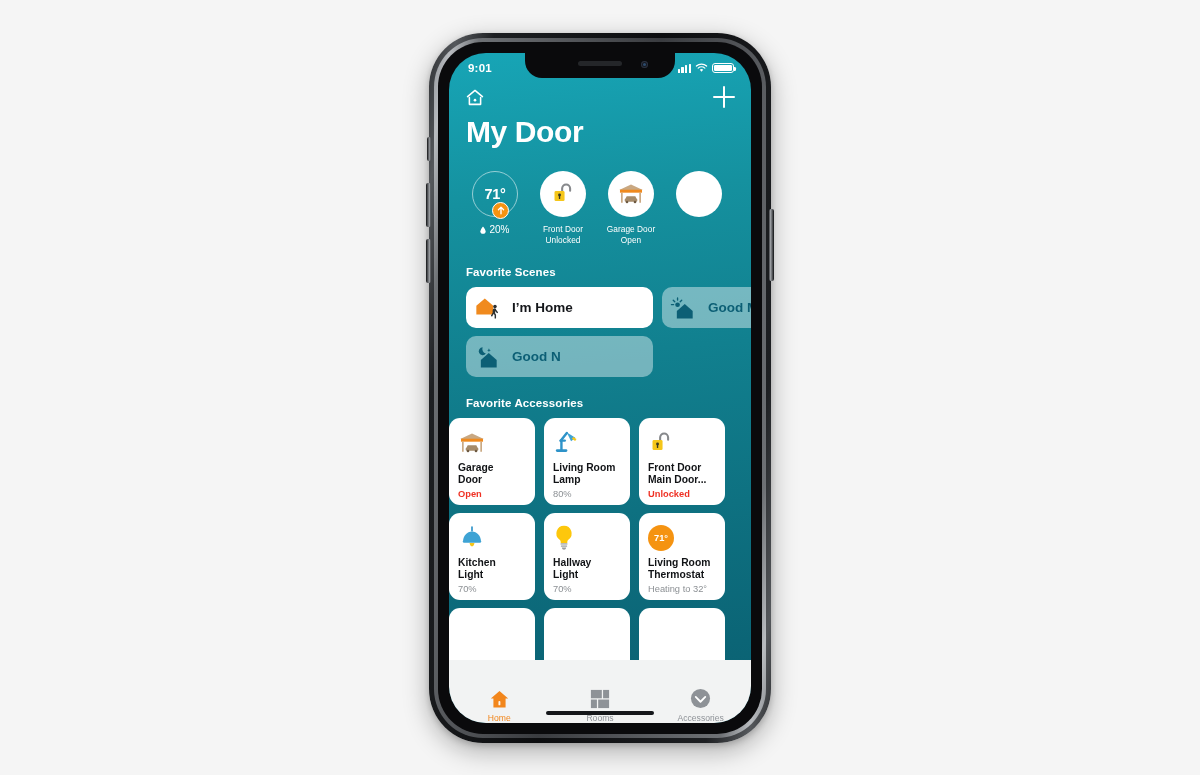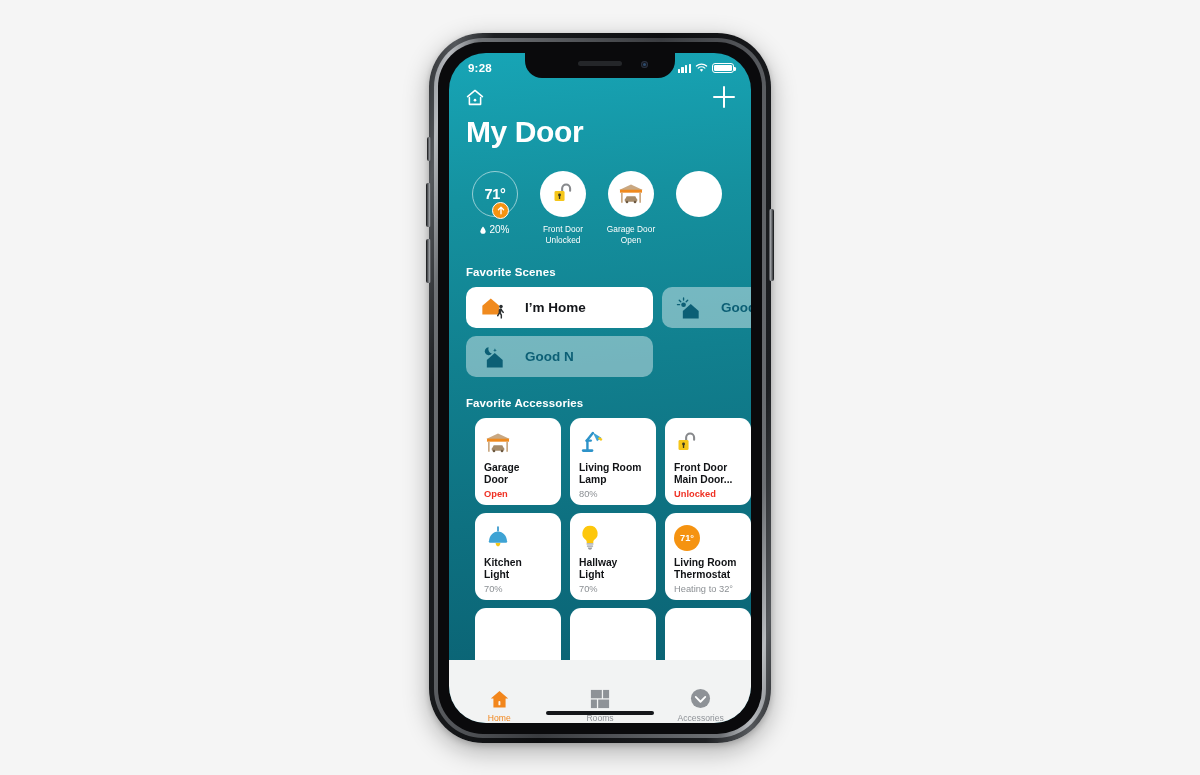--- a/index.html
+++ b/index.html
@@ -138,32 +138,32 @@
     padding: 0 0 0 17px; margin-top: 20px;
   }
 
   
   .scenes {
     display: grid; grid-template-columns: 187px 187px; gap: 8px 9px;
     padding: 9px 0 0 17px;
   }
   .scene {
     height: 41px; border-radius: 10px; display: flex; align-items: center;
-    padding-left: 14px; gap: 18px; overflow: hidden;
+    padding-left: 8px; gap: 11px; overflow: hidden;
   }
   .scene.active { background: #fff; }
   .scene.dim { background: rgba(255,255,255,.42); }
   .scene-name { font-size: 13.5px; font-weight: 700; white-space: nowrap; }
   .scene.active .scene-name { color: #14161a; }
   .scene.dim .scene-name { color: #0c5f75; }
 
   
   .accessories {
     display: grid; grid-template-columns: repeat(3, 86px); gap: 8px 9px;
-    padding: 9px 0 0 26px;
+    padding: 9px 0 0 0;
   }
   .acc {
     height: 87px; border-radius: 11px; background: #fff;
     padding: 9px 9px 0 9px; display: flex; flex-direction: column;
     overflow: hidden; position: relative;
   }
   .acc-icon { height: 31px; display: flex; align-items: center; }
   .acc-name { font-size: 10.3px; font-weight: 700; color: #111316; line-height: 12.4px;
               margin-top: 4px; }
   .acc-state { font-size: 9.3px; line-height: 12px; margin-top: 1px; font-weight: 400; }
@@ -205,21 +205,21 @@
     <div class="btn-power"></div>
 
     <div class="screen">
 
       <div class="notch">
         <div class="speaker"></div>
         <div class="front-cam"></div>
       </div>
 
       <div class="statusbar">
-        <div class="status-time">9:28</div>
+        <div class="status-time">9:01</div>
         <div class="status-right">
           <div class="signal">
               <i></i>
               <i></i>
               <i></i>
               <i></i>
             </div>
           <svg width="13" height="10" viewBox="0 0 16 12">
             <path d="M8 10.6 5.9 8.3a3 3 0 0 1 4.2 0L8 10.6z" fill="#fff"></path>
             <path d="M3.9 6.1a6 6 0 0 1 8.2 0" stroke="#fff" stroke-width="1.5" fill="none" stroke-linecap="round"></path>

